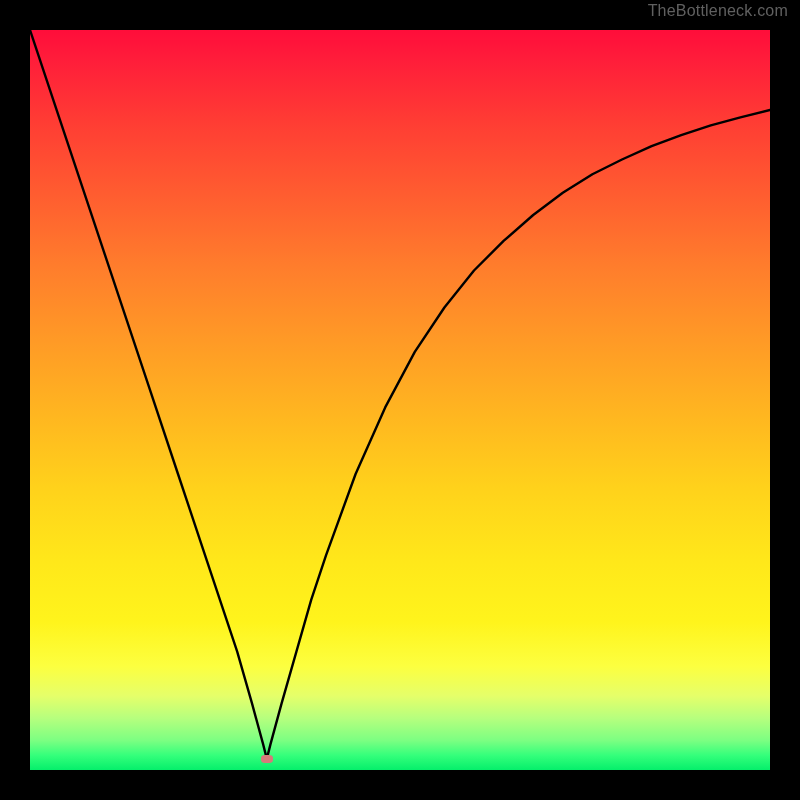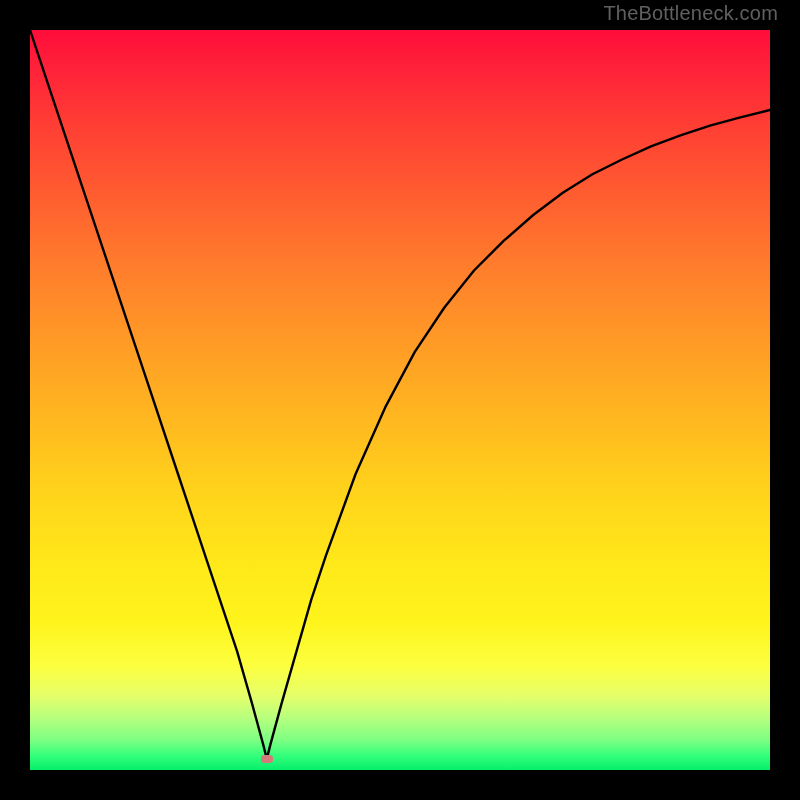--- a/index.html
+++ b/index.html
@@ -13,23 +13,23 @@
   }
   .frame {
     position: relative;
     width: 800px;
     height: 800px;
     background: #000000;
   }
   .watermark {
     position: absolute;
     top: 2px;
-    right: 22px;
+    right: 12px;
     color: #606060;
-    font-size: 20px;
+    font-size: 16px;
     font-weight: 500;
     letter-spacing: 0.2px;
     z-index: 3;
     user-select: none;
   }
   .plot-wrap {
     position: absolute;
     left: 30px;
     top: 30px;
     width: 740px;

